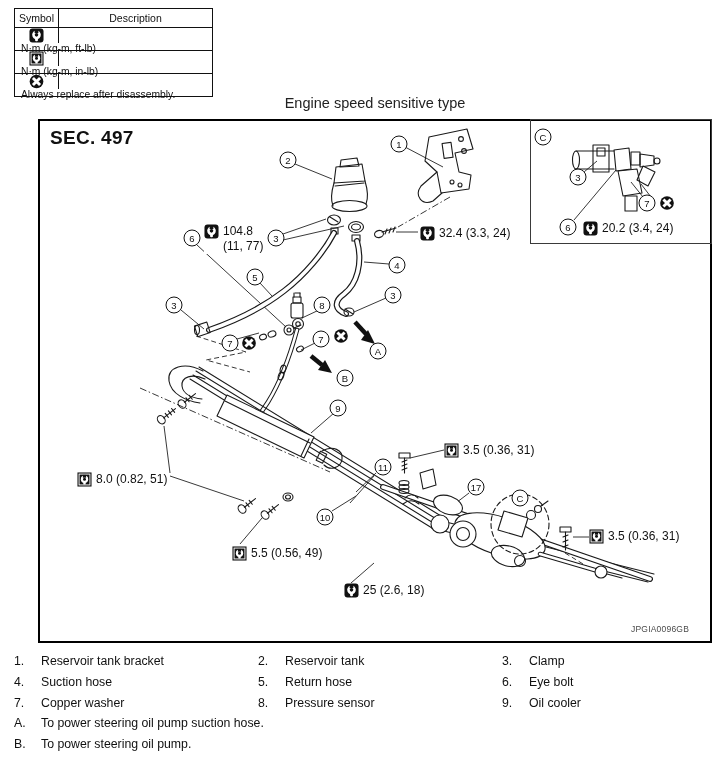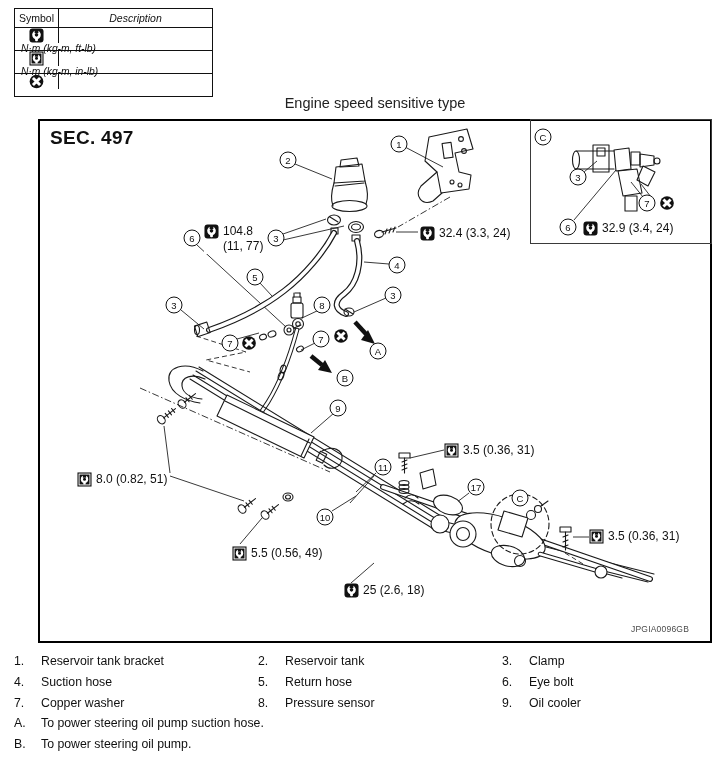--- a/index.html
+++ b/index.html
@@ -4,21 +4,21 @@
 <style>
   html,body{margin:0;padding:0;background:#fff;}
   #page{position:relative;width:717px;height:782px;background:#fff;
         font-family:"Liberation Sans",sans-serif;color:#111;overflow:hidden;}
 
   
   .sym-table{position:absolute;left:14px;top:8px;width:199px;border:1.5px solid #111;box-sizing:border-box;}
   .sym-row{display:flex;border-top:1px solid #111;}
   .sym-row:first-child{border-top:none;}
   .sym-c1{width:43px;border-right:1px solid #111;display:flex;align-items:center;justify-content:center;}
-  .sym-c2{flex:1;display:flex;align-items:center;padding-left:6px;font-size:10.3px;font-style:italic;}
+  .sym-c2{flex:1;display:flex;align-items:center;padding-left:6px;font-size:10.3px;}
   .sym-head{height:18px;}
   .sym-head .sym-c1,.sym-head .sym-c2{justify-content:center;padding-left:0;font-size:10.5px;}
   .sym-body{height:22px;flex-direction:column;}
 
   .ic{width:15px;height:15px;display:block;}
 
   
   .title{position:absolute;left:38px;top:95px;width:674px;text-align:center;
          font-size:14.5px;color:#222;}
   .frame{position:absolute;left:38px;top:119px;width:674px;height:524px;
@@ -105,20 +105,21 @@
           </svg>
         </div>
       <div class="sym-c2">N·m (kg-m, in-lb)</div>
     </div>
     <div class="sym-row sym-body">
       <div class="sym-c1">
           <svg class="ic">
             <use href="#ic-x"></use>
           </svg>
         </div>
+      <div class="sym-c2">Always replace after disassembly.</div>
     </div>
   </div>
 
   <div class="title">Engine speed sensitive type</div>
   <div class="frame"></div>
   <div class="inset"></div>
   <div class="sec">SEC. 497</div>
   <div class="figcode">JPGIA0096GB</div>
 
   <svg class="art" viewBox="0 0 717 782">
@@ -389,21 +390,21 @@
       </svg>
     <span class="txt">
       <span style="display:block">104.8</span>
       <span style="display:block">(11, 77)</span>
     </span>
   </div>
   <div class="tq" style="left:583px;top:221px">
     <svg class="ic">
         <use href="#ic-ftlb"></use>
       </svg>
-    <span class="txt">32.9 (3.4, 24)</span>
+    <span class="txt">20.2 (3.4, 24)</span>
   </div>
   <div class="tq" style="left:77px;top:472px">
     <svg class="ic">
         <use href="#ic-inlb"></use>
       </svg>
     <span class="txt">8.0 (0.82, 51)</span>
   </div>
   <div class="tq" style="left:444px;top:443px">
     <svg class="ic">
         <use href="#ic-inlb"></use>

